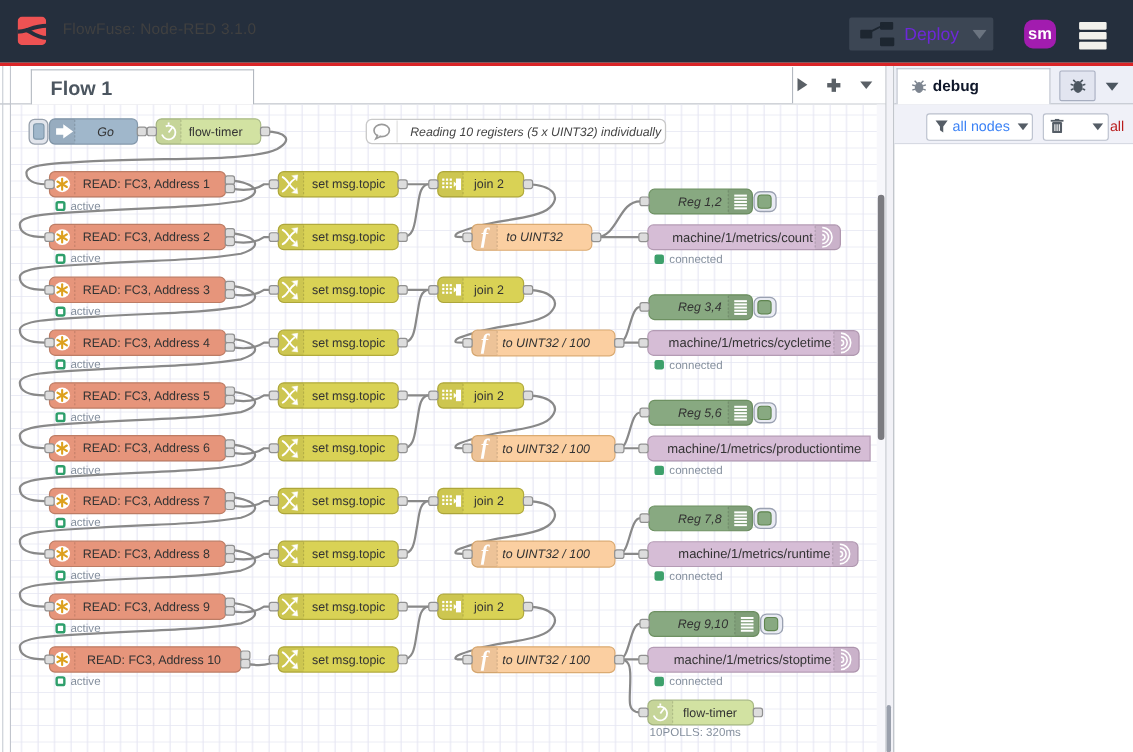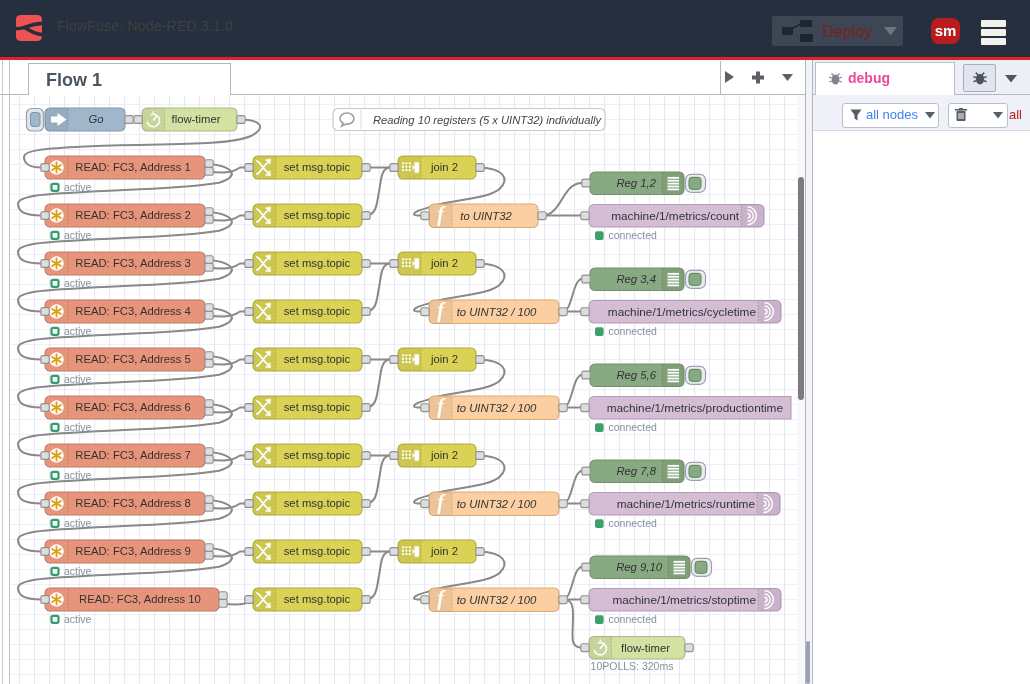--- a/index.html
+++ b/index.html
@@ -18,26 +18,26 @@
 
 <div class="abs" style="left:772px;top:16px;width:131px;height:30px;background:#3c4654;border-radius:2px"></div>
 <svg class="abs" style="left:781px;top:20px" width="34" height="23">
  <g fill="#1d2630">
       <rect x="1" y="7" width="11" height="8" rx="1"></rect>
       <rect x="19" y="0" width="12" height="7" rx="1"></rect>
       <rect x="19" y="14" width="13" height="8" rx="1"></rect>
     </g>
  <line x1="10" y1="9" x2="22" y2="3" stroke="#1d2630" stroke-width="1.6"></line>
 </svg>
-<div class="abs" style="left:822px;top:23px;font-size:16px;color:#7f1d1d">Deploy</div>
+<div class="abs" style="left:822px;top:23px;font-size:16px;color:#6d28d9">Deploy</div>
 <svg class="abs" style="left:884px;top:27px" width="13" height="9">
     <path d="M0,0 h13 l-6.5,8.5 z" fill="#6b7480"></path>
   </svg>
 
-<div class="abs" style="left:931px;top:18px;width:29px;height:26px;background:#b91c1c;border-radius:8px;color:#fff;font-size:15px;font-weight:bold;text-align:center;line-height:26px">sm</div>
+<div class="abs" style="left:931px;top:18px;width:29px;height:26px;background:#a21caf;border-radius:8px;color:#fff;font-size:15px;font-weight:bold;text-align:center;line-height:26px">sm</div>
 <div class="abs" style="left:981px;top:20px;width:25px;height:7px;background:#f2f1ec;border-radius:1px"></div>
 <div class="abs" style="left:981px;top:29px;width:25px;height:7px;background:#f2f1ec;border-radius:1px"></div>
 <div class="abs" style="left:981px;top:38px;width:25px;height:7px;background:#f2f1ec;border-radius:1px"></div>
 
 <div class="abs" style="left:0;top:60px;width:805px;height:35px;background:#fff;border-bottom:1px solid #b3b8c0"></div>
 <div class="abs" style="left:28px;top:63px;width:203px;height:32px;background:#fff;border:1px solid #b3b8c0;border-bottom:none"></div>
 <div class="abs" style="left:46px;top:70px;font-size:18px;font-weight:600;color:#4c5660">Flow 1</div>
 <div class="abs" style="left:720px;top:61px;width:85px;height:33px;background:#fff;border-left:1px solid #b3b8c0"></div>
 <svg class="abs" style="left:724px;top:71px" width="72" height="13">
  <path d="M1,0 l9,6 l-9,6 z" fill="#5a6066"></path>
@@ -677,21 +677,21 @@
 <div class="abs" style="left:812px;top:60px;width:1px;height:624px;background:#b3b8c0"></div>
 
 <div class="abs" style="left:813px;top:60px;width:217px;height:35px;background:#edeff7;border-bottom:1px solid #b3b8c0"></div>
 <div class="abs" style="left:815px;top:62px;width:140px;height:33px;background:#fff;border:1px solid #b9bfcc;border-bottom:none"></div>
 <svg class="abs" style="left:829px;top:72px" width="13" height="13" viewBox="0 0 13 13">
  <g fill="none" stroke="#7d8590" stroke-width="1.3">
   <ellipse cx="6.5" cy="7.5" rx="3.2" ry="4.3" fill="#7d8590"></ellipse>
   <path d="M4.5,3.5 l-2,-2 M8.5,3.5 l2,-2 M2.8,6 l-2.6,-0.8 M10.2,6 l2.6,-0.8 M2.8,9 l-2.4,1 M10.2,9 l2.4,1"></path>
  </g>
 </svg>
-<div class="abs" style="left:848px;top:70px;font-size:14px;font-weight:700;color:#ec4899">debug</div>
+<div class="abs" style="left:848px;top:70px;font-size:14px;font-weight:700;color:#0f172a">debug</div>
 <div class="abs" style="left:963px;top:64px;width:33px;height:28px;background:#e2e5f0;border:1px solid #a7aec0;border-radius:2px"></div>
 <svg class="abs" style="left:973px;top:71px" width="14" height="14" viewBox="0 0 13 13">
  <g fill="none" stroke="#4c5660" stroke-width="1.4">
   <ellipse cx="6.5" cy="7.5" rx="3.2" ry="4.3" fill="#4c5660"></ellipse>
   <path d="M4.5,3.5 l-2,-2 M8.5,3.5 l2,-2 M2.8,6 l-2.6,-0.8 M10.2,6 l2.6,-0.8 M2.8,9 l-2.4,1 M10.2,9 l2.4,1"></path>
  </g>
 </svg>
 <svg class="abs" style="left:1005px;top:75px" width="12" height="8">
     <path d="M0,0 h12 l-6,7.5 z" fill="#4c5660"></path>
   </svg>

